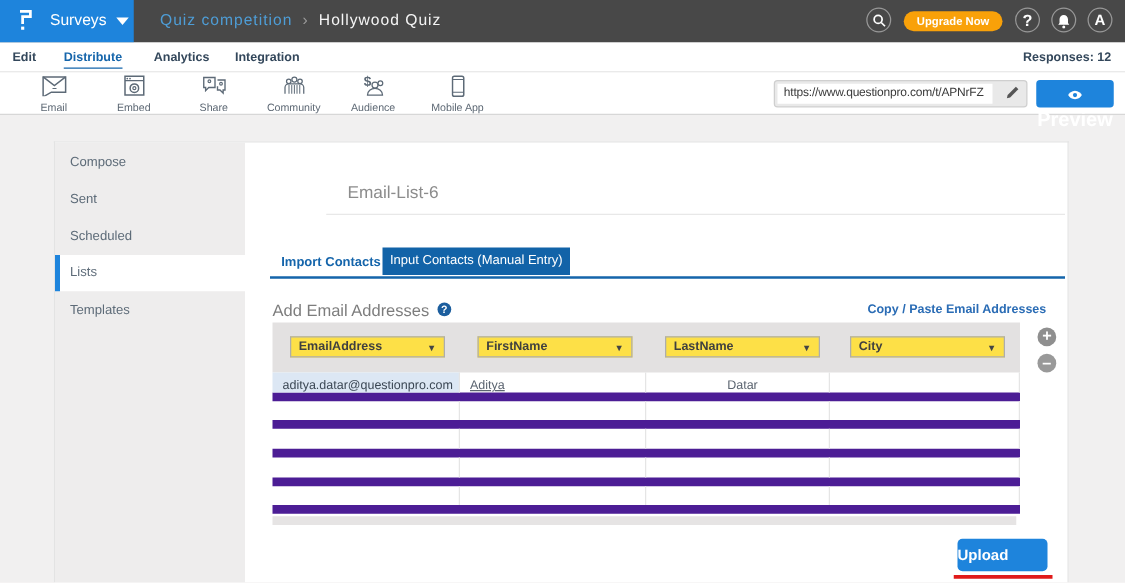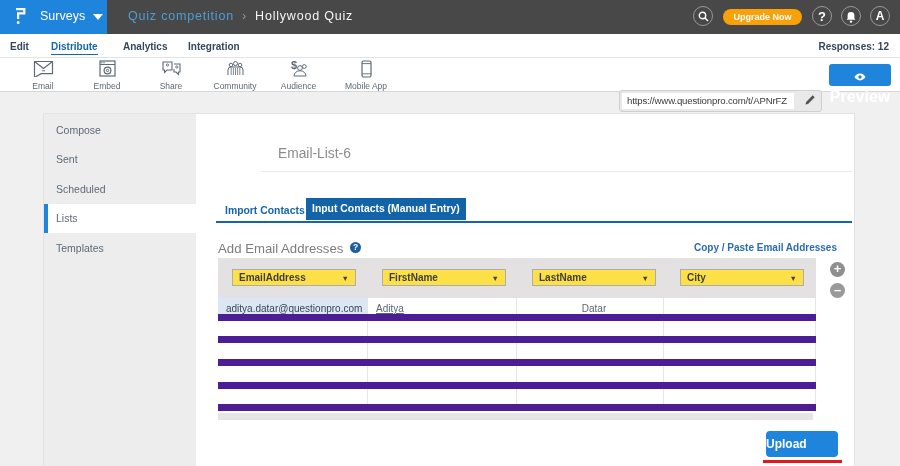--- a/index.html
+++ b/index.html
@@ -28,41 +28,41 @@
 #nav span { position:absolute; top:7px; font-size:10px; font-weight:bold; color:#33475b; }
 #nav .active { color:#1565ab; border-bottom:1px solid #1565ab; padding-bottom:2px; }
 #resp { position:absolute; right:11px; top:8px; font-size:8.7px; color:#31507e; font-weight:bold;margin-left:18px; }
 
 
 #toolbar { position:absolute; left:0; top:58px; width:900px; height:34px; background:#fff;
   border-bottom:1px solid #d7d7d7; }
 .tool { position:absolute; top:2px; height:31px; text-align:center; color:#55616e; }
 .tool .lbl { position:absolute; bottom:0px; left:0; width:100%; font-size:8.5px; color:#5d6874; white-space:nowrap; }
 #urlbox { position:absolute; left:619px; top:6px; width:203px; height:22px; background:#e9e9e9;
-  border:1px solid #cfcfcf; border-radius:3px;margin-top:26px; }
+  border:1px solid #cfcfcf; border-radius:3px; }
 #urlinput { position:absolute; left:2px; top:2px; width:172px; height:16px; background:#fff;
   font-size:9.6px; letter-spacing:-0.15px; color:#3a3a3a; line-height:16px; padding-left:5px; white-space:nowrap; overflow:hidden; }
 #pencil { position:absolute; right:5px; top:3px; }
 #preview { position:absolute; left:829px; top:6px; width:62px; height:22px; background:#1e84dc;
   border-radius:3px; color:#fff; font-size:16px; font-weight:bold; text-align:center; line-height:22px; }
 
 
 #panel { position:absolute; left:43px; top:113px; width:812px; height:353px; background:#fff;
   border:1px solid #e3e3e3; border-bottom:none; }
 #sidebar { position:absolute; left:0; top:0; width:152px; height:352px; background:#eeeded; }
 .sitem { position:absolute; left:0; width:152px; height:29px; font-size:10.5px; color:#5d6b78;
   line-height:29px; padding-left:12px; }
 .sitem.active { background:#fff; border-left:4px solid #1e84dc; padding-left:8px; }
 
 
 #title { position:absolute; left:234px; top:32px; font-size:13.8px; color:#8c8c8c; }
 #titleline { position:absolute; left:217px; top:57px; width:591px; height:1px; background:#e8e8e8; }
 #tab1 { font-size:10.4px; font-weight:bold; color:#1565ab; }
 #tab2 { height:22px; background:#1263a8; color:#fff;
-  font-size:10.4px; font-weight:bold; line-height:22px; padding:0 6px; }
+  font-size:10.4px; font-weight:normal; line-height:22px; padding:0 6px; }
 #tabline { position:absolute; left:172px; top:107px; width:636px; height:2px; background:#1565ab; }
 
 #addlbl { position:absolute; left:174px; top:127px; font-size:13.2px; color:#7d7d7d; }
 #qmark { position:absolute; left:306px; top:128px; width:11px; height:11px; border-radius:50%;
   background:#1c5e9e; color:#fff; font-size:8.5px; font-weight:bold; text-align:center; line-height:11px; }
 #copylink { position:absolute; right:17px; top:128px; font-size:10px; color:#2a6cb5; font-weight:bold; }
 
 
 #thead { position:absolute; left:174px; top:144px; width:598px; height:40px; background:#e3e1e1; }
 .hsel { position:absolute; top:11px; width:124px; height:17px; background:#fde047; border:1px solid #adadad;

